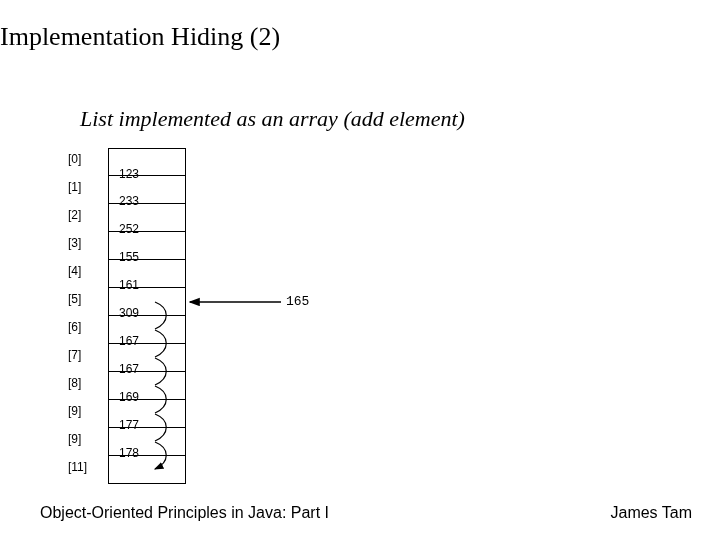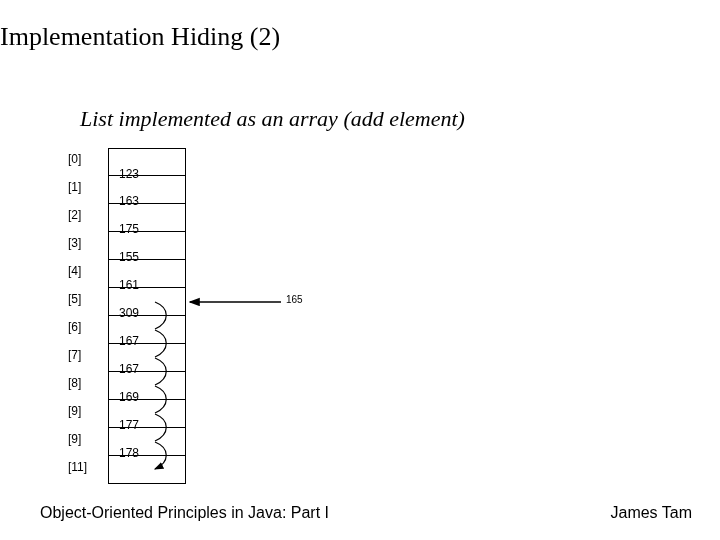--- a/index.html
+++ b/index.html
@@ -60,22 +60,22 @@
   .cell span {
     font-family: Arial, Helvetica, sans-serif;
     font-size: 12px;
     position: absolute;
     left: 10px;
     top: 6px;
     margin-top: 12px;
   }
   .insert-label {
     position: absolute;
-    font-family: Liberation Sans, sans-serif;
-    font-size: 10px;
+    font-family: Liberation Mono, monospace;
+    font-size: 13px;
   }
   .footer-left {
     position: absolute;
     left: 40px;
     bottom: 18px;
     font-family: Arial, Helvetica, sans-serif;
     font-size: 16px;
   }
   .footer-right {
     position: absolute;
@@ -100,27 +100,27 @@
 <div class="array-wrap">
   <div class="row">
       <div class="idx">[0]</div>
       <div class="cell">
         <span>123</span>
       </div>
     </div>
   <div class="row">
       <div class="idx">[1]</div>
       <div class="cell">
-        <span>163</span>
+        <span>233</span>
       </div>
     </div>
   <div class="row">
       <div class="idx">[2]</div>
       <div class="cell">
-        <span>175</span>
+        <span>252</span>
       </div>
     </div>
   <div class="row">
       <div class="idx">[3]</div>
       <div class="cell">
         <span>155</span>
       </div>
     </div>
   <div class="row">
       <div class="idx">[4]</div>

